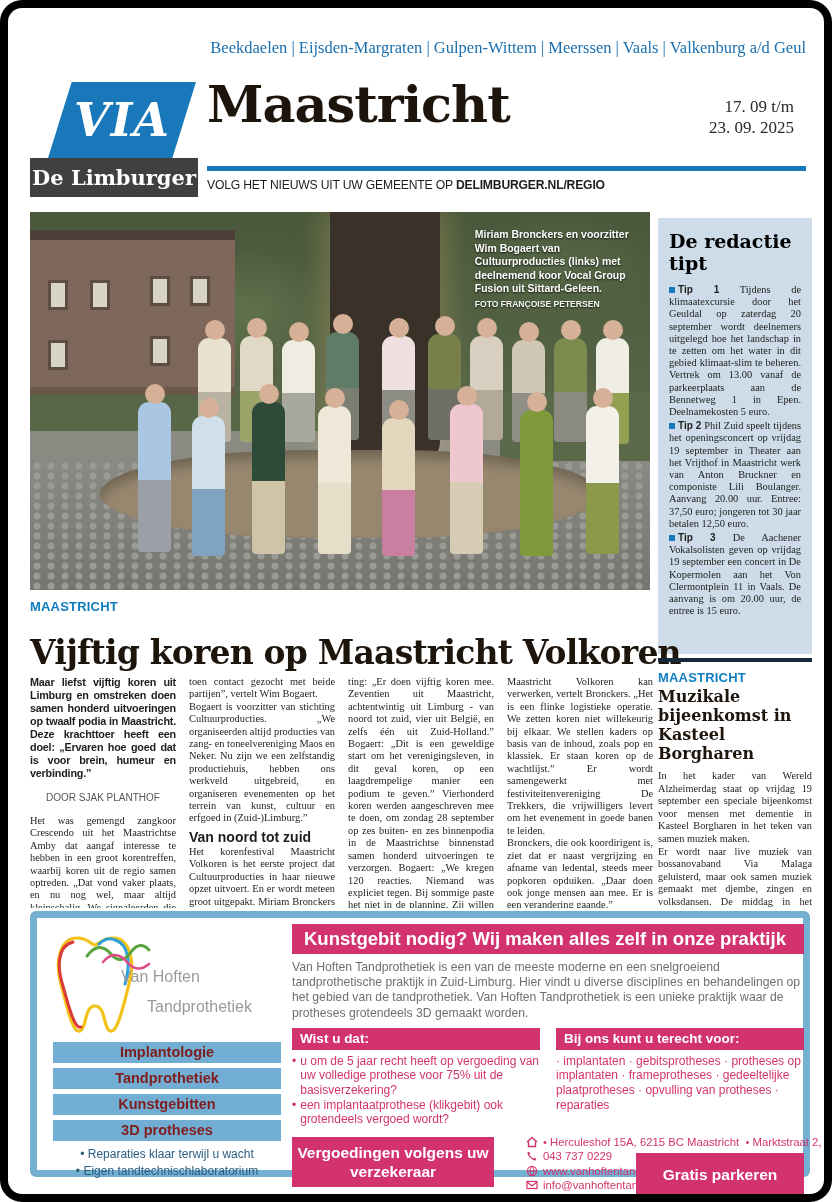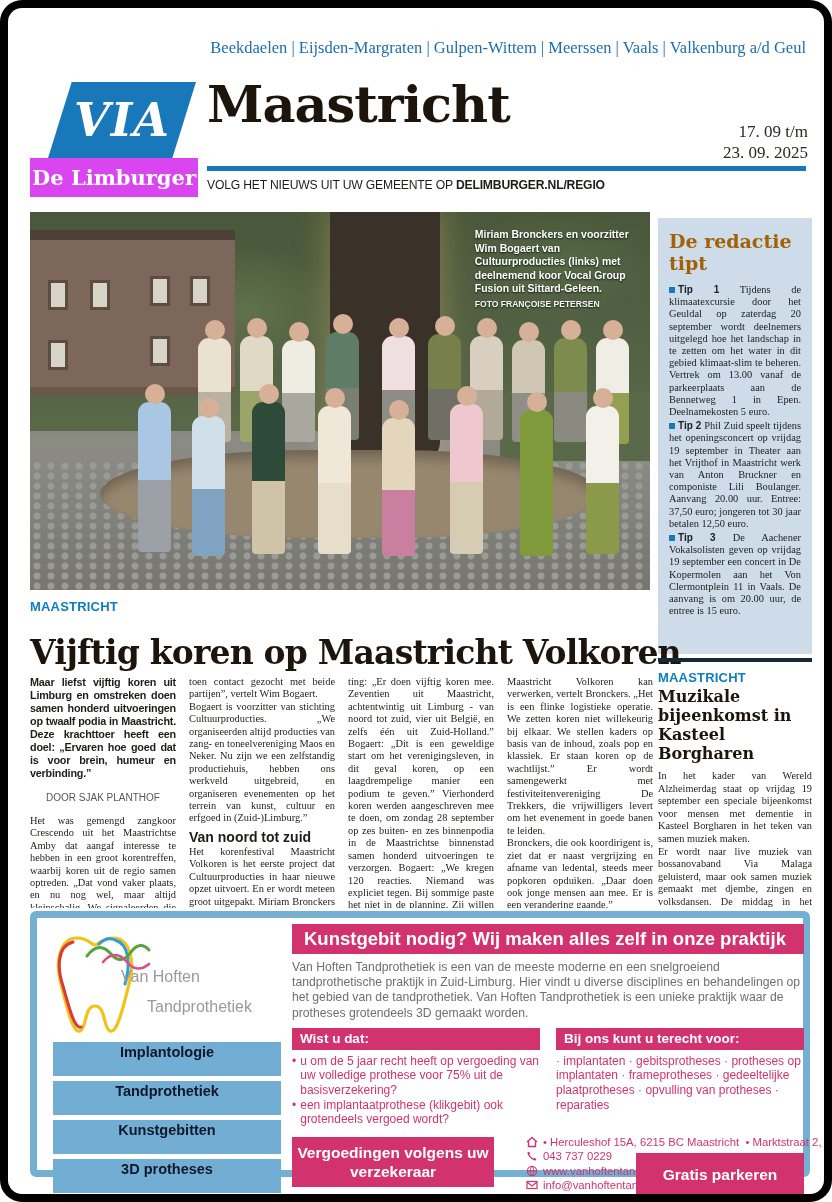--- a/index.html
+++ b/index.html
@@ -7,25 +7,25 @@
   .frame{position:relative;width:832px;height:1202px;background:#000;border-radius:22px;overflow:hidden;margin:0 auto;}
   .page{position:absolute;left:8px;top:8px;width:816px;height:1186px;background:#fff;border-radius:14px;overflow:hidden;
         font-family:"Liberation Serif",serif;color:#1d1d1b;}
 
   
   .muni{position:absolute;top:30px;right:18px;left:150px;text-align:right;font-size:16.5px;color:#1b6fae;
         font-family:"Liberation Serif",serif;}
   .via-logo{position:absolute;left:40px;top:74px;width:148px;height:76px;background:#1878ba;
         clip-path:polygon(16% 0,100% 0,84% 100%,0 100%);display:flex;align-items:center;justify-content:center;}
   .via-logo span{font-family:"DejaVu Serif",serif;font-weight:bold;font-style:italic;font-size:46px;color:#fff;letter-spacing:1px;}
-  .dl-logo{position:absolute;left:22px;top:150px;width:168px;height:39px;background:#d946ef;display:flex;align-items:center;justify-content:center;}
+  .dl-logo{position:absolute;left:22px;top:150px;width:168px;height:39px;background:#404040;display:flex;align-items:center;justify-content:center;}
   .dl-logo span{font-family:"DejaVu Serif",serif;font-weight:bold;font-size:21px;color:#fff;}
   .edition{position:absolute;left:199px;top:66px;font-family:"DejaVu Serif",serif;font-weight:bold;font-size:51px;
         color:#1d140c;letter-spacing:-1px;}
-  .dates{position:absolute;right:16px;top:88px;text-align:right;font-size:17px;line-height:21px;color:#2c2823;margin-top:25px;}
+  .dates{position:absolute;right:30px;top:88px;text-align:right;font-size:17px;line-height:21px;color:#2c2823;}
   .hrule{position:absolute;left:199px;right:18px;top:158px;height:5px;background:#1878ba;}
   .tagline{position:absolute;left:199px;top:169px;font-family:"Liberation Sans",sans-serif;font-size:13.5px;color:#1d1d1b;
         transform:scaleX(.9);transform-origin:left;white-space:nowrap;letter-spacing:-.2px;}
   .tagline b{font-weight:bold;}
 
   
   .photo{position:absolute;left:22px;top:204px;width:620px;height:378px;overflow:hidden;background:
      linear-gradient(to bottom,#51603f 0,#5c6b46 40%,#7b7f6a 52%,#8b8b84 60%,#83837d 100%);}
   .foliage{position:absolute;left:0;top:0;width:100%;height:58%;
      background:radial-gradient(90px 60px at 12% 30%, #6d7f52 0,transparent 70%),
@@ -50,21 +50,21 @@
      background:linear-gradient(to bottom,var(--s) 0 52%,var(--p) 52% 100%);
      left:var(--x);bottom:var(--b);height:var(--h);}
   .person::before{content:"";position:absolute;left:50%;top:-18px;transform:translateX(-50%);
      width:20px;height:20px;border-radius:50%;background:#d7b197;}
   .caption{position:absolute;right:8px;top:16px;width:176px;color:#fff;font-family:"Liberation Sans",sans-serif;
      font-weight:bold;font-size:11px;line-height:13.5px;text-shadow:0 1px 2px rgba(0,0,0,.8);transform:scaleX(.95);transform-origin:right;}
   .credit{font-size:9px;margin-top:2px;opacity:.95;}
 
   
   .tips{position:absolute;left:650px;top:210px;width:154px;height:436px;background:#cddce8;padding:12px 11px;overflow:hidden;}
-  .tips h2{margin:0 0 10px;font-family:"DejaVu Serif",serif;font-size:19px;font-weight:bold;color:#a16207;}
+  .tips h2{margin:0 0 10px;font-family:"DejaVu Serif",serif;font-size:19px;font-weight:bold;color:#000000;}
   .tips .intro{font-family:"Liberation Sans",sans-serif;font-weight:bold;font-size:10.3px;line-height:12.6px;text-align:justify;margin-bottom:9px;}
   .tip{font-size:10.4px;line-height:12.2px;text-align:justify;margin-bottom:2px;}
   .tip .sq{display:inline-block;width:6px;height:6px;background:#1878ba;margin-right:3px;}
   .tip b{font-family:"Liberation Sans",sans-serif;font-size:10px;}
 
   
   .kicker{font-family:"Liberation Sans",sans-serif;font-weight:bold;color:#0e7dc1;font-size:13px;letter-spacing:.2px;}
   .main-kicker{position:absolute;left:22px;top:591px;}
   .headline{position:absolute;left:22px;top:603px;width:624px;font-family:"DejaVu Serif",serif;font-weight:bold;
      font-size:33px;letter-spacing:-.8px;color:#1d140c;white-space:nowrap;}
@@ -80,22 +80,22 @@
   .second .bar{height:4px;background:#16293b;margin-bottom:8px;}
   .second h3{margin:2px 0 7px;font-family:"DejaVu Serif",serif;font-weight:bold;font-size:16px;line-height:19px;color:#1d140c;}
   .second p{margin:0 0 0;font-size:10.3px;line-height:12.6px;text-align:justify;}
 
   
   .ad{position:absolute;left:22px;top:903px;width:780px;height:266px;background:#fff;border:7px solid #74b0d2;border-radius:6px;
       font-family:"Liberation Sans",sans-serif;}
   .ad-left{position:absolute;left:10px;top:6px;width:240px;height:250px;}
   .logo-txt1{position:absolute;left:74px;top:44px;font-size:16px;color:#9a9a99;}
   .logo-txt2{position:absolute;left:100px;top:74px;font-size:16px;color:#9a9a99;}
-  .svc{width:228px;margin:0 auto 5px;background:#72aed3;color:#0f172a;font-weight:bold;font-size:14.5px;
-       text-align:center;line-height:21px;height:34px;}
+  .svc{width:228px;margin:0 auto 5px;background:#72aed3;color:#7f1d1d;font-weight:bold;font-size:14.5px;
+       text-align:center;line-height:21px;height:21px;}
   .svclist{position:absolute;left:0;top:118px;width:240px;}
   .feat{font-size:12px;color:#2a5c80;text-align:center;line-height:17px;}
   .ad-right{position:absolute;left:255px;top:6px;width:512px;height:250px;}
   .ad-head{background:#d2336e;color:#fff;font-weight:bold;font-size:18.5px;line-height:30px;height:30px;padding-left:12px;}
   .ad-intro{margin-top:6px;font-size:12.2px;line-height:15.2px;color:#6f6f6f;}
   .ad-boxes{display:flex;gap:16px;margin-top:7px;}
   .ad-box{width:251px;}
   .ad-box .bh{background:#d2336e;color:#fff;font-weight:bold;font-size:13.5px;line-height:22px;height:22px;padding-left:8px;}
   .ad-box .bc{margin-top:4px;font-size:12px;line-height:14.6px;color:#d2336e;}
   .ad-box .bc .bi{display:flex;gap:4px;}

